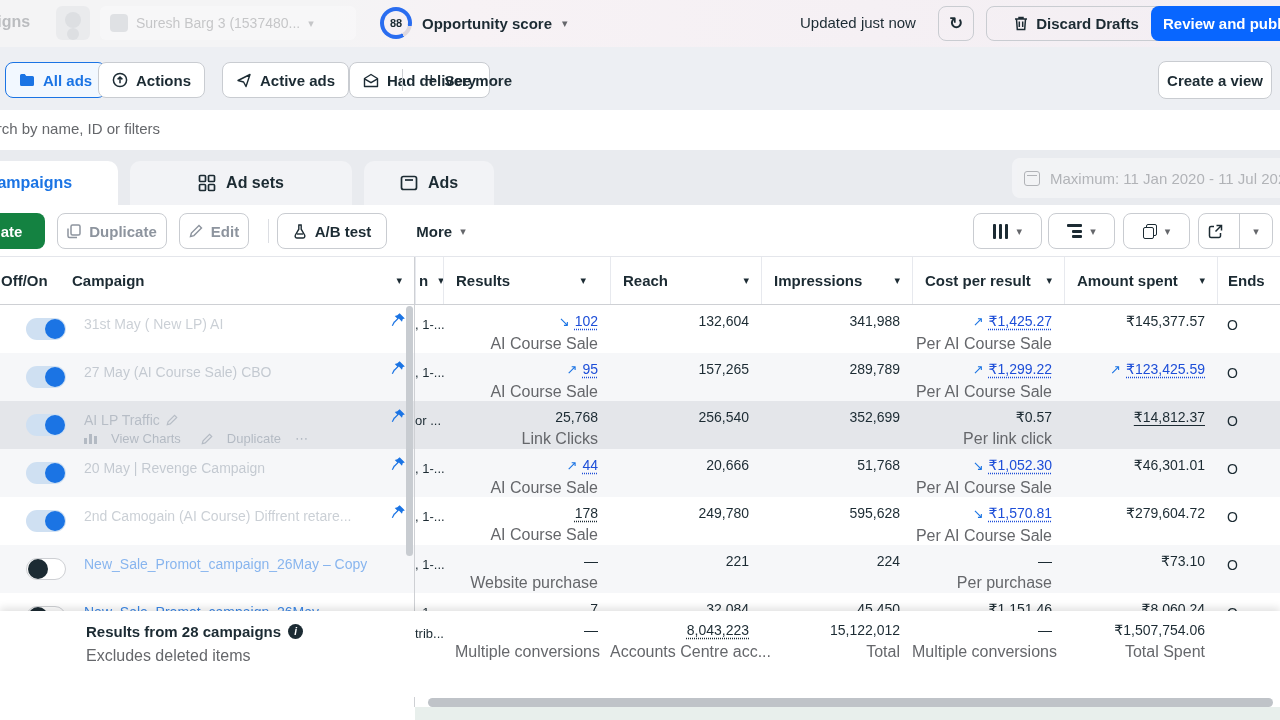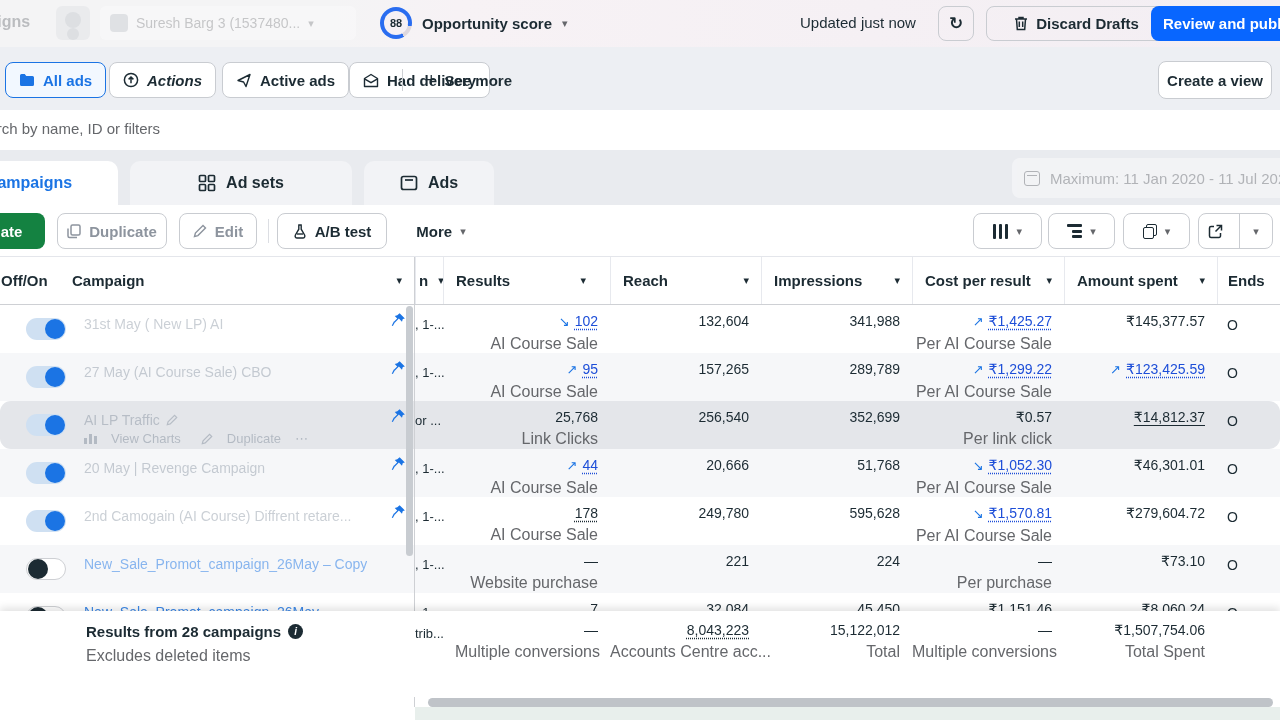--- a/index.html
+++ b/index.html
@@ -55,21 +55,21 @@
   .daterange { position:absolute; left:1012px; top:8px; width:300px; height:40px; background:#fff; border-radius:8px;
     display:flex; align-items:center; gap:10px; padding:0 12px; font-size:15px; color:#65676b; opacity:.42; white-space:nowrap; overflow:hidden; }
   .cal { width:16px; height:15px; border:1.6px solid #65676b; border-radius:3px; position:relative; flex:0 0 auto; }
   .cal:after { content:""; position:absolute; left:2px; right:2px; top:3px; height:1.6px; background:#65676b; }
 
   
   .toolbar { position:absolute; left:0; top:205px; width:1280px; height:52px; background:#fff; border-bottom:1px solid #e4e6eb; }
   .tbtn { position:absolute; top:8px; height:36px; }
   .create-btn { left:-47px; width:92px; background:#148241; border:none; color:#fff; }
   .dup-btn { left:57px; width:110px; color:#8d949e; }
-  .edit-btn { left:179px; width:78px; color:#8d949e; }
+  .edit-btn { left:179px; width:70px; color:#8d949e; }
   .tool-sep { position:absolute; left:268px; top:14px; width:1px; height:24px; background:#dcdee3; }
   .ab-btn { left:277px; width:110px; }
   .more-btn { left:408px; width:66px; border:none; }
   .icon-btn { position:absolute; top:8px; height:36px; }
   .colset-btn { left:973px; width:69px; }
   .breakdown-btn { left:1048px; width:67px; }
   .reports-btn { left:1123px; width:67px; }
   .export-btn { left:1198px; width:75px; padding:0; }
   .export-btn .half { flex:1; display:flex; align-items:center; justify-content:center; height:100%; }
   .export-btn .half + .half { border-left:1px solid #c9ccd1; }
@@ -93,21 +93,21 @@
   .h-attr { left:415px; width:40px; justify-content:flex-start; gap:10px; padding:0 0 0 3px; }
   .h-results { left:443px; width:155px; }
   .h-reach { left:610px; width:151px; }
   .h-impr { left:761px; width:151px; }
   .h-cpr { left:912px; width:152px; }
   .h-spent { left:1064px; width:153px; }
   .h-ends { left:1217px; width:63px; padding-left:10px; }
 
   .row { position:absolute; left:0; width:1280px; height:48px; background:#fff; }
   .row.zebra { background:#f6f7f9; }
-  .row.hl { background:#e4e6ea;border-radius:11px; }
+  .row.hl { background:#e4e6ea; }
 
   .tgl { position:absolute; left:26px; top:13px; width:40px; height:22px; border-radius:11px; background:#cfe0f2; cursor:pointer; }
   .tgl .knob { position:absolute; right:1px; top:1px; width:20px; height:20px; border-radius:50%; background:#1b74e4; }
   .tgl.off { background:#fff; border:1px solid #ced0d4; }
   .tgl.off .knob { left:1px; right:auto; top:0px; background:#1c2b33; }
 
   .cname { position:absolute; left:84px; top:11px; max-width:300px; white-space:nowrap; overflow:hidden; font-size:14px; cursor:pointer; }
   .fade1 { color:#44566b; opacity:.28; }
   .fade2 { color:#1b74e4; opacity:.5; }
   .fade3 { color:#1b74e4; opacity:.85; text-decoration:underline; }
@@ -190,21 +190,21 @@
     </button>
   </div>
 
   <div class="filterbar">
     <button class="pill active" style="left:5px;">
       <svg width="16" height="14" viewBox="0 0 16 14">
         <path d="M1 2.5A1.5 1.5 0 012.5 1h3.2l1.6 2h6.2A1.5 1.5 0 0115 4.5v7A1.5 1.5 0 0113.5 13h-11A1.5 1.5 0 011 11.5z" fill="#1b74e4"></path>
       </svg>
       <span>All ads</span>
     </button>
-    <button class="pill" style="left:109px;font-style:italic;">
+    <button class="pill" style="left:98px;">
       <svg width="16" height="16" viewBox="0 0 16 16">
         <circle cx="8" cy="8" r="6.6" stroke="#1c2b33" stroke-width="1.5" fill="none"></circle>
         <path d="M8 11.2V5.2M5.6 7.4L8 5l2.4 2.4" stroke="#1c2b33" stroke-width="1.5" fill="none"></path>
       </svg>
       <span>Actions</span>
     </button>
     <button class="pill" style="left:222px;">
       <svg width="16" height="15" viewBox="0 0 16 15">
         <path d="M2 7.5L14 1.5 10 13.5 7.6 9 2 7.5z" stroke="#1c2b33" stroke-width="1.4" fill="none" stroke-linejoin="round"></path>
       </svg>

